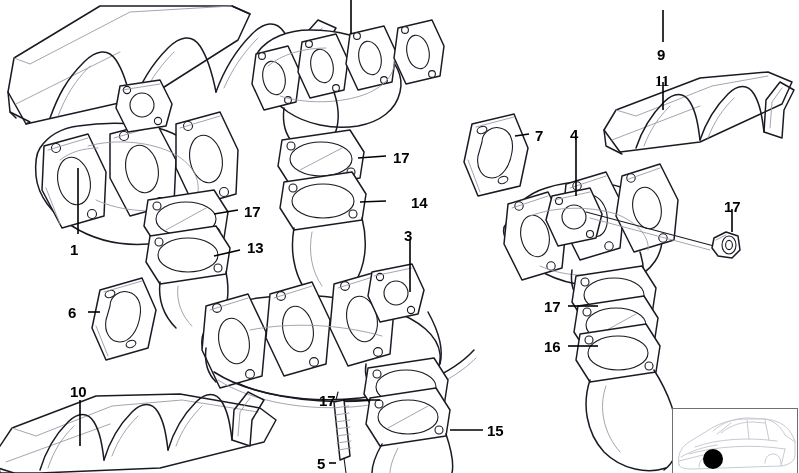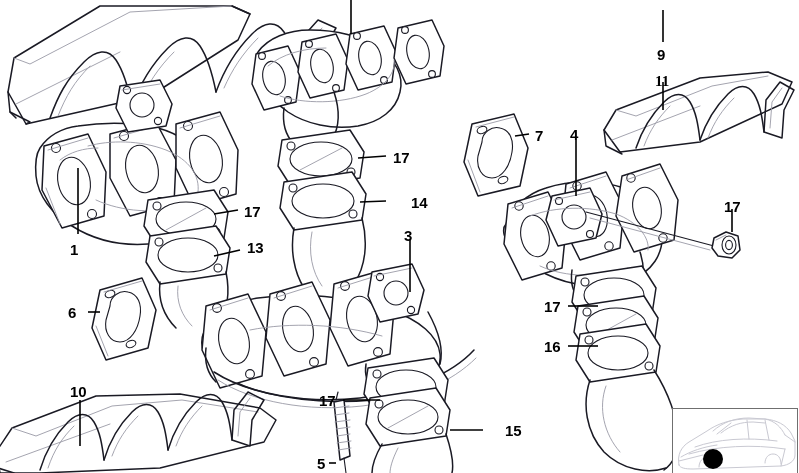--- a/index.html
+++ b/index.html
@@ -405,21 +405,21 @@
   <div class="callout" style="left:404px;top:228px;">3</div>
   <div class="callout" style="left:535px;top:128px;">7</div>
   <div class="callout" style="left:570px;top:127px;">4</div>
   <div class="callout" style="left:657px;top:47px;">9</div>
   <div class="callout" style="left:655px;top:74px;font-family:Liberation Serif, serif;">11</div>
   <div class="callout" style="left:724px;top:199px;">17</div>
   <div class="callout" style="left:544px;top:299px;">17</div>
   <div class="callout" style="left:544px;top:339px;">16</div>
   <div class="callout" style="left:70px;top:384px;">10</div>
   <div class="callout" style="left:319px;top:393px;">17</div>
-  <div class="callout" style="left:505px;top:423px;">15</div>
+  <div class="callout" style="left:487px;top:423px;">15</div>
   <div class="callout" style="left:317px;top:456px;">5</div>
 
   <div id="inset-box" style="left:672px;top:408px;width:124px;height:64px;">
     <svg id="inset-svg" viewBox="0 0 124 64" width="124" height="64">
       <g fill="none" stroke="#c9c9d2" stroke-width="1" stroke-linejoin="round" stroke-linecap="round">
 
         <path d="M6,56 C4,46 8,38 16,33 L34,22 C44,15 56,11 70,10 L92,10 C104,11 113,16 118,24 L122,32 L122,46 C122,52 116,56 108,57 L20,60 C12,60 7,59 6,56 Z"></path>
 
         <path d="M40,22 C50,13 62,9 76,9 L92,10 C102,12 108,18 112,26"></path>
         <path d="M48,24 C58,16 68,13 80,13 L92,14"></path>

